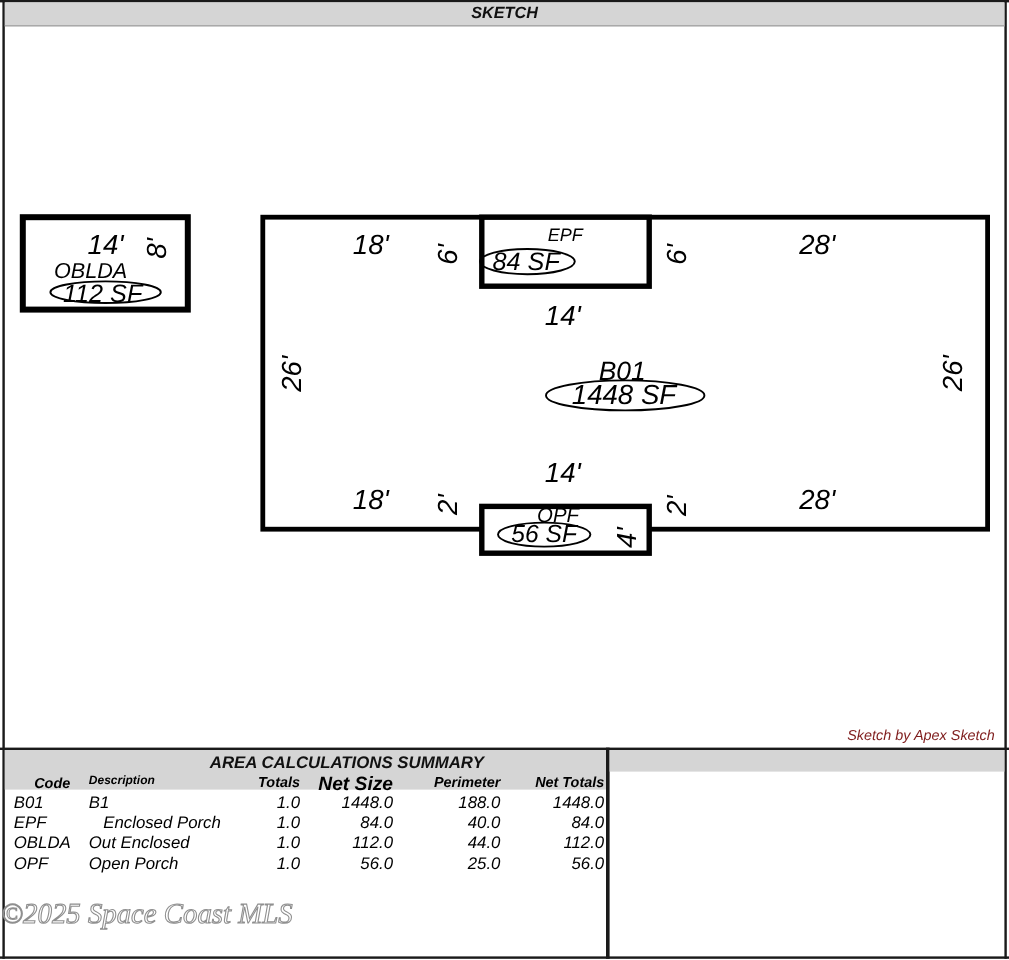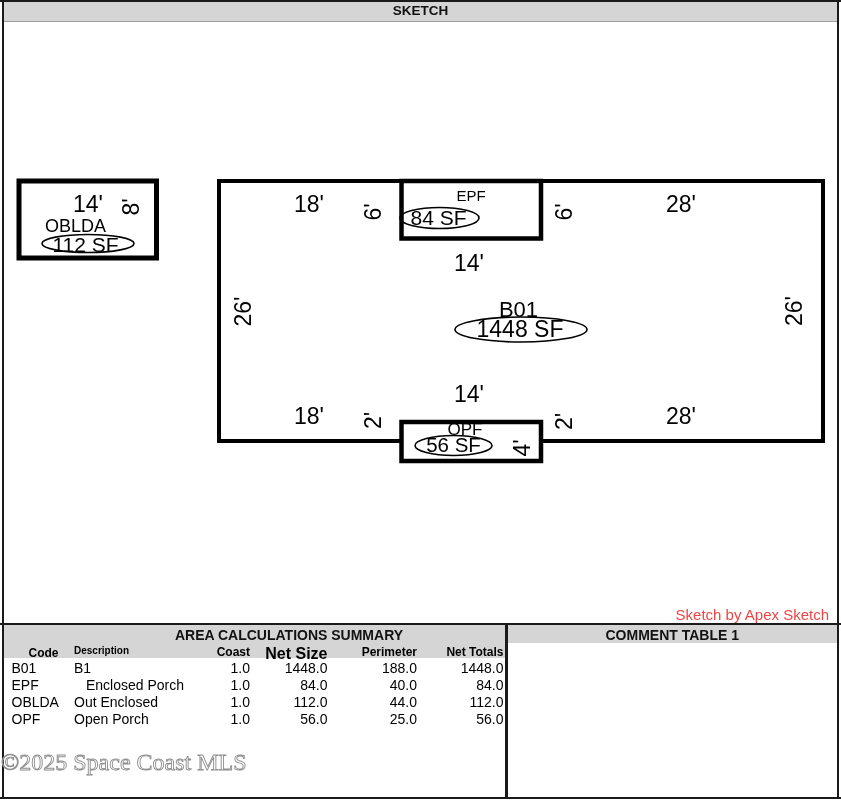--- a/index.html
+++ b/index.html
@@ -1,17 +1,17 @@
 <!DOCTYPE html>
 <html><head>
 <meta charset="utf-8">
 <style>
 html,body{margin:0;padding:0;background:#fff;}
 body{width:841px;height:800px;font-family:"Liberation Sans",sans-serif;}
-#page{position:relative;width:841px;height:800px;overflow:hidden;background:#fff;}
+#page{position:relative;width:841px;height:800px;overflow:hidden;background:#fff;font-style:italic;}
 .abs{position:absolute;}
 svg text{font-family:"Liberation Sans",sans-serif;fill:#000;}
 </style>
 </head>
 <body>
 <div id="page">
 
 <div class="abs" style="left:0;top:0;width:841px;height:2px;background:#1a1a1a;"></div>
 
 <div class="abs" style="left:2px;top:0;width:2px;height:799px;background:#1a1a1a;"></div>
@@ -82,35 +82,35 @@
 
   <text x="453.5" y="452" font-size="20.5" text-anchor="middle">56 SF</text>
 
   <text x="530" y="448" font-size="23" text-anchor="middle" transform="rotate(-90 530 448)">4'</text>
 
   <text x="572" y="421.5" font-size="23" text-anchor="middle" transform="rotate(-90 572 421.5)">2'</text>
 
   <text x="681" y="424" font-size="23" text-anchor="middle">28'</text>
 </svg>
 
-<div class="abs" style="left:529px;top:605.5px;width:300px;text-align:right;font-size:15px;color:#ef4444;">Sketch by Apex Sketch</div>
+<div class="abs" style="left:529px;top:605.5px;width:300px;text-align:right;font-size:12px;color:#7f1d1d;">Sketch by Apex Sketch</div>
 
 <div class="abs" style="left:0;top:623px;width:841px;height:2px;background:#1a1a1a;"></div>
 
 <div class="abs" style="left:504.5px;top:623px;width:3px;height:176px;background:#1a1a1a;"></div>
 
 <div class="abs" style="left:4px;top:625px;width:500.5px;height:33px;background:#d5d5d5;"></div>
 
 <div class="abs" style="left:4px;top:626.5px;width:500px;text-align:center;font-size:14px;font-weight:bold;color:#111;padding-left:35px;">AREA CALCULATIONS SUMMARY</div>
 
 <div class="abs" style="left:11.5px;top:646px;font-size:12px;font-weight:bold;padding-left:17px;">Code</div>
 
 <div class="abs" style="left:74px;top:644.5px;font-size:10px;font-weight:bold;">Description</div>
 
-<div class="abs" style="left:150px;top:644.5px;width:100px;text-align:right;font-size:12px;font-weight:bold;">Coast</div>
+<div class="abs" style="left:150px;top:644.5px;width:100px;text-align:right;font-size:12px;font-weight:bold;">Totals</div>
 
 <div class="abs" style="left:227.5px;top:644.5px;width:100px;text-align:right;font-size:16px;font-weight:bold;">Net Size</div>
 
 <div class="abs" style="left:317px;top:644.5px;width:100px;text-align:right;font-size:12px;font-weight:bold;">Perimeter</div>
 
 <div class="abs" style="left:403.5px;top:644.5px;width:100px;text-align:right;font-size:12px;font-weight:bold;">Net Totals</div>
 
 <div class="abs" style="left:11.5px;top:659.5px;font-size:14px;">B01</div>
 
 <div class="abs" style="left:74px;top:659.5px;font-size:14px;">B1</div>
@@ -154,16 +154,15 @@
 <div class="abs" style="left:150px;top:710.5px;width:100px;text-align:right;font-size:14px;">1.0</div>
 
 <div class="abs" style="left:227.5px;top:710.5px;width:100px;text-align:right;font-size:14px;">56.0</div>
 
 <div class="abs" style="left:317px;top:710.5px;width:100px;text-align:right;font-size:14px;">25.0</div>
 
 <div class="abs" style="left:403.5px;top:710.5px;width:100px;text-align:right;font-size:14px;">56.0</div>
 
 <div class="abs" style="left:507.5px;top:625px;width:329.5px;height:18px;background:#d5d5d5;"></div>
 
-<div class="abs" style="left:507.5px;top:626.5px;width:329.5px;text-align:center;font-size:14px;font-weight:bold;color:#111;">COMMENT TABLE 1</div>
 
 <div class="abs" style="left:1px;top:749px;font-family:'Liberation Serif',serif;font-size:24px;color:transparent;-webkit-text-stroke:0.9px #8f8f8f;">©2025 Space Coast MLS</div>
 </div>
 
 </body></html>

